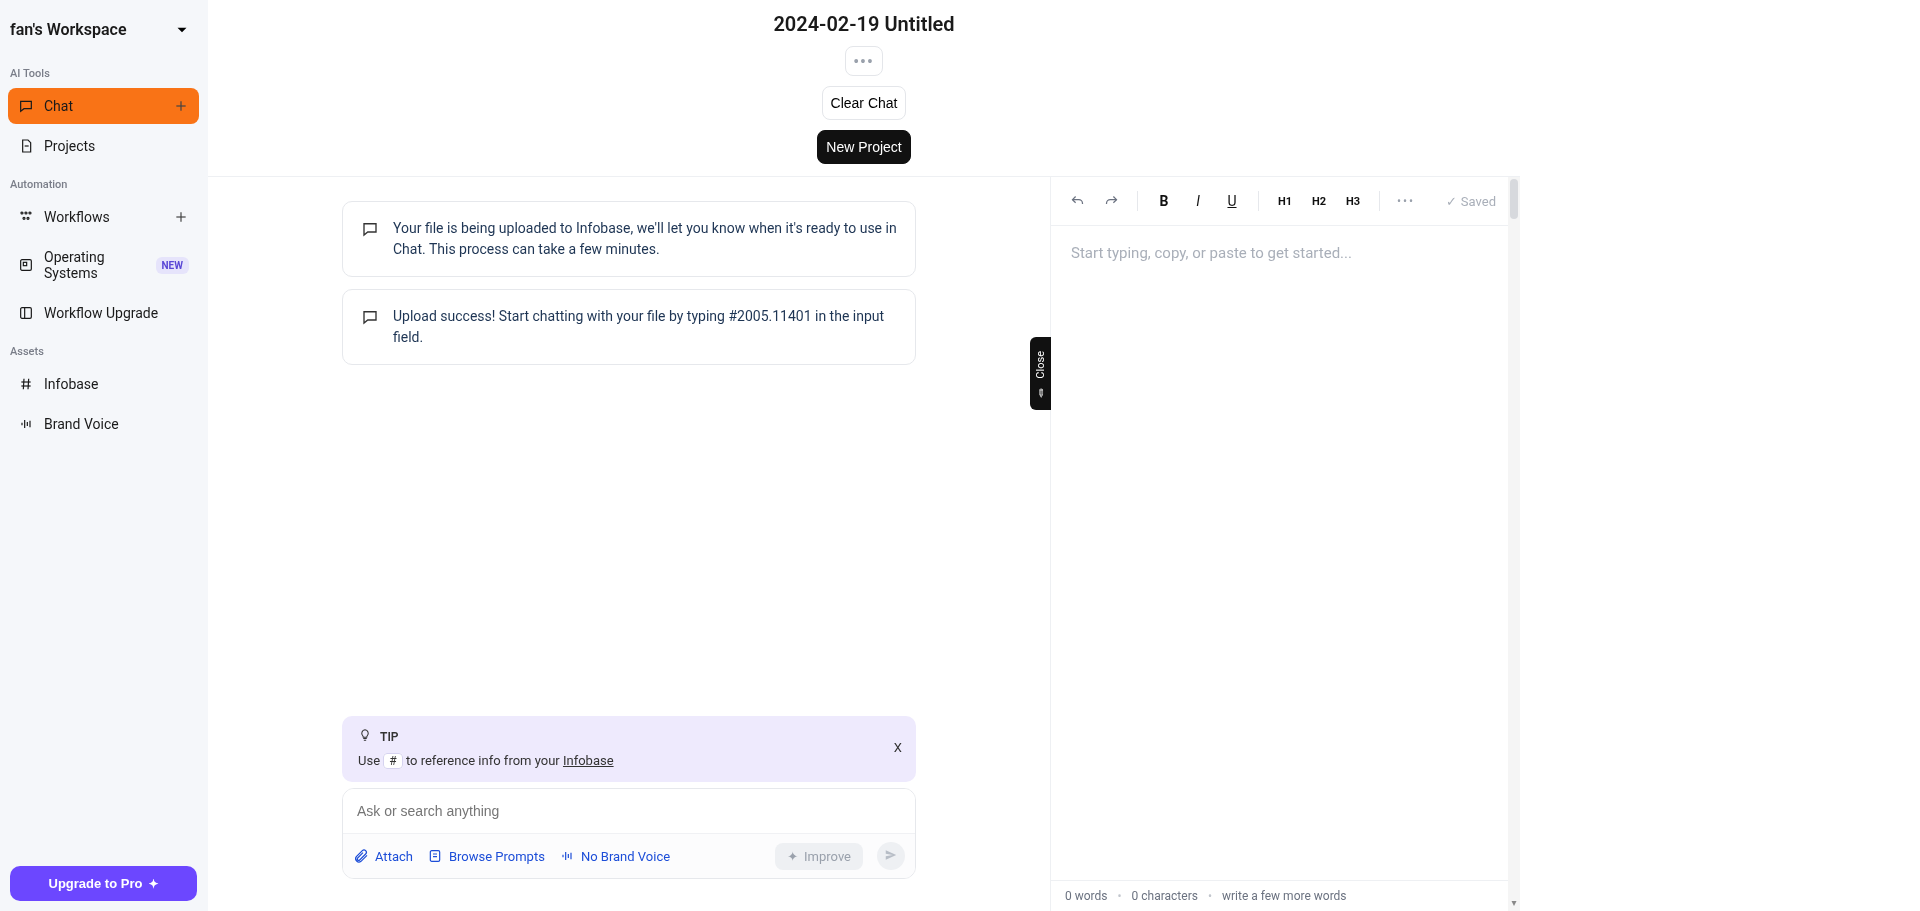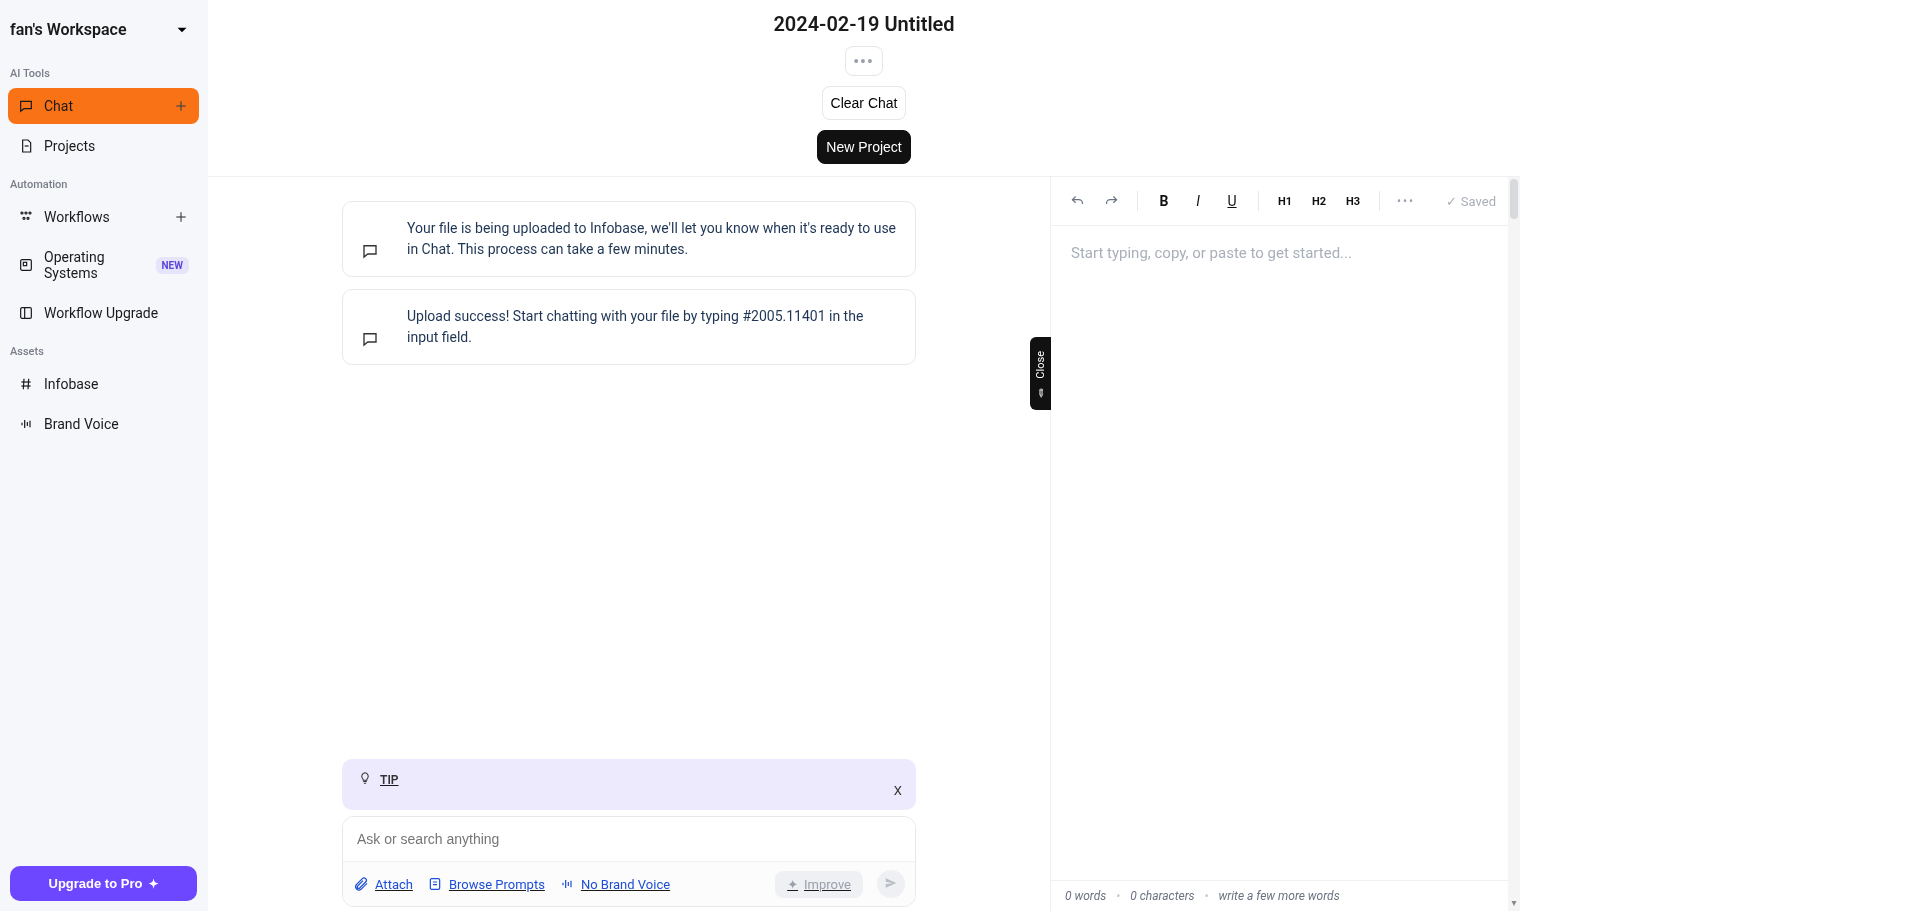--- a/index.html
+++ b/index.html
@@ -26,26 +26,26 @@
 .main { flex: 1; display: flex; flex-direction: column; position: relative; }
 .topbar { display: flex; align-items: center; padding: 12px 20px; gap: 10px; border-bottom: 1px solid #eef0f3; flex-direction: column; }
 .page-title { font-size: 20px; font-weight: 600; flex: 1; }
 .btn { border: 1px solid #e4e6ea; background: #fff; border-radius: 8px; padding: 8px 8px; font-size: 14px; cursor: pointer; display:inline-flex; align-items:center; gap:6px; }
 .btn.icon-only { padding: 6px 8px; }
 .btn.dark { background: #111; color: #fff; border-color: #111; font-weight: 500; }
 
 
 .chat-area { flex: 1; display: flex; flex-direction: column; align-items: center; position: relative; }
 .messages { width: 574px; margin-top: 24px; display: flex; flex-direction: column; gap: 12px; }
-.msg-card { border: 1px solid #e6e8ec; border-radius: 10px; padding: 16px 18px; display: flex; gap: 28px; align-items: flex-end; background: #fff; }
+.msg-card { border: 1px solid #e6e8ec; border-radius: 10px; padding: 16px 18px; display: flex; gap: 14px; align-items: flex-start; background: #fff; }
 .msg-card .msg-icon { width: 18px; height: 18px; margin-top: 2px; color: #333; flex-shrink:0; }
 .msg-text { color: #1e3554; font-size: 14px; line-height: 1.5; }
 
 
-.input-block { width: 574px; position: absolute; bottom: 4px; text-decoration: underline; }
+.input-block { width: 574px; position: absolute; bottom: 32px; }
 .tip-card { background: #eeeafd; border-radius: 10px; padding: 12px 16px 14px; margin-bottom: 6px; position: relative; font-size: 13px; color: #333; }
 .tip-head { display: flex; align-items: center; gap: 8px; font-weight: 600; font-size: 12px; margin-bottom: 8px; }
 .tip-x { position: absolute; right: 14px; top: 24px; cursor: pointer; color: #333; font-size: 13px; }
 .tip-body .kbd { background: #fff; border: 1px solid #d6d3f0; padding: 0 5px; border-radius: 4px; font-size: 12px; }
 .tip-body a { color: #333; text-decoration: underline; }
 .chat-input-wrap { border: 1px solid #e6e8ec; border-radius: 12px; background: #fff; overflow:hidden; }
 .chat-input { width: 100%; border: none; outline: none; padding: 14px 14px; font-size: 14px; background:#fff; }
 .chat-toolbar { display: flex; align-items: center; padding: 8px 10px; gap: 14px; border-top: 1px solid #f0f1f4; background:#fcfcfd; }
 .tb-item { display: flex; align-items: center; gap: 6px; font-size: 13px; color: #1d4ed8; cursor: pointer; }
 .tb-flex { flex: 1; }
@@ -60,21 +60,21 @@
 .editor { width: 458px; border-left: 1px solid #eef0f3; display: flex; flex-direction: column; }
 .ed-toolbar { display: flex; align-items: center; padding: 10px 12px; gap: 6px; border-bottom: 1px solid #eef0f3; }
 .ed-tool { width: 28px; height: 28px; display:flex; align-items:center; justify-content:center; color:#6b7280; cursor:pointer; font-size:12px; }
 .ed-tool.bold { font-weight:700; color:#111; font-size:14px; }
 .ed-tool.italic { font-style:italic; color:#111; font-size:14px; }
 .ed-tool.h { font-weight:700; color:#111; font-size:11px; }
 .ed-sep { width:1px; height:20px; background:#e6e8ec; margin:0 6px; }
 .ed-spacer { flex:1; }
 .ed-saved { color:#a9afb9; font-size:13px; display:flex; align-items:center; gap:4px; }
 .ed-body { flex:1; padding: 18px 20px; color:#a9afb9; font-size:15px; }
-.ed-footer { border-top:1px solid #eef0f3; padding:8px 14px; display:flex; align-items:center; gap:10px; color:#6b7280; font-size:12px;font-style:italic; }
+.ed-footer { border-top:1px solid #eef0f3; padding:8px 14px; display:flex; align-items:center; gap:10px; color:#6b7280; font-size:12px; }
 .ed-footer .dot { color:#c2c6cd; }
 
 
 .scrollbar-y { width:12px; background:#f5f5f5; display:flex; flex-direction:column; }
 .scrollbar-y .thumb { background:#d7d9dd; width:8px; margin:2px auto; border-radius:4px; flex:0 0 40px; }
 .scroll-down { height:14px; text-align:center; color:#888; font-size:10px; }
 </style>
 </head>
 <body>
 
@@ -224,20 +224,23 @@
           <div class="tip-card">
             <div class="tip-head">
               <span>
                 <svg width="14" height="14" viewBox="0 0 24 24" fill="none" stroke="currentColor" stroke-width="1.8">
                     <path d="M9 18h6M10 21h4M12 3a6 6 0 00-4 10c1 1 1 2 1 3h6c0-1 0-2 1-3a6 6 0 00-4-10z"></path>
                   </svg>
               </span>
               <span>TIP</span>
             </div>
             <span class="tip-x">X</span>
+            <div class="tip-body">
+              <span>Use </span><span class="kbd">#</span><span> to reference info from your </span><a href="#">Infobase</a>
+            </div>
           </div>
 
           <div class="chat-input-wrap">
             <input class="chat-input" placeholder="Ask or search anything" style="">
             <div class="chat-toolbar">
               <div class="tb-item">
                 <span class="icon">
                     <svg viewBox="0 0 24 24">
                       <path d="M21 11l-9 9a5 5 0 01-7-7l9-9a3.5 3.5 0 015 5l-9 9a2 2 0 01-3-3l8-8"></path>
                     </svg>

